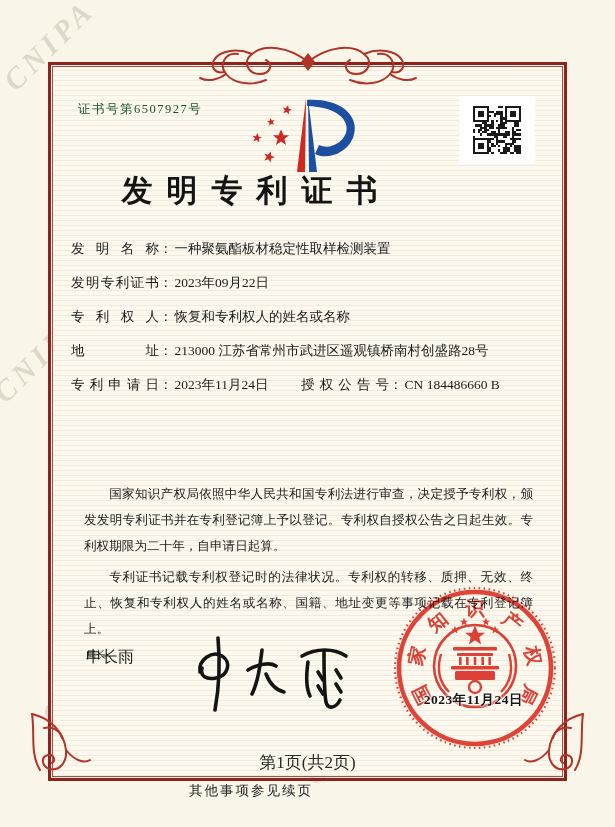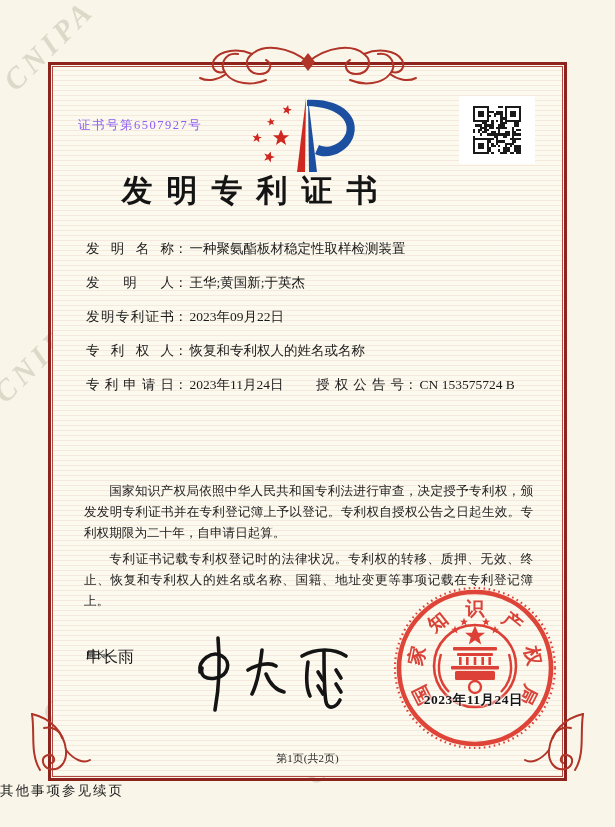--- a/index.html
+++ b/index.html
@@ -18,46 +18,46 @@
            background-image:repeating-linear-gradient(0deg,rgba(205,140,120,0.15) 0px,rgba(205,140,120,0.15) 1px,rgba(0,0,0,0) 1px,rgba(0,0,0,0) 5px);}
   
   .frame{position:absolute;left:48px;top:62px;width:513px;height:713px;z-index:3;
          border:3px solid #8e221d;}
   .frame::after{content:"";position:absolute;inset:1px;border:1px solid #b04a40;}
   .orn{position:absolute;z-index:4;}
   .orn-top{left:168px;top:40px;}
   .orn-bl{left:18px;top:708px;}
   .orn-br{left:517px;top:708px;}
   .content{position:absolute;inset:0;z-index:5;}
-  .cert-no{position:absolute;left:78px;top:101px;font-size:12.5px;letter-spacing:1.5px;color:#8b5cf6;margin-top:16px;}
+  .cert-no{position:absolute;left:78px;top:101px;font-size:12.5px;letter-spacing:1.5px;color:#14532d;}
   .logo{position:absolute;left:243px;top:94px;}
   .qr-box{position:absolute;left:459px;top:96px;width:76px;height:68px;background:#ffffff;
           display:flex;align-items:center;justify-content:center;}
   .title{position:absolute;left:0;top:170px;width:499px;text-align:center;font-size:31px;
          font-weight:bold;letter-spacing:14px;padding-left:14px;box-sizing:border-box;color:#141414;}
-  .fields{position:absolute;left:86px;top:239px;width:450px;font-size:13.5px;color:#1b1b1b;}
+  .fields{position:absolute;left:71px;top:239px;width:450px;font-size:13.5px;color:#1b1b1b;}
   .field-row{line-height:20px;margin-bottom:14px;white-space:nowrap;position:relative;}
   .flabel{display:inline-block;width:88px;text-align:justify;text-align-last:justify;vertical-align:top;}
   .fcolon{display:inline-block;margin-right:2px;}
   .pair2{position:absolute;left:230px;top:0;}
-  .paras{position:absolute;left:84px;top:481px;width:449px;font-size:12.6px;line-height:21px;
+  .paras{position:absolute;left:84px;top:481px;width:449px;font-size:12.6px;line-height:26px;
          color:#222;}
   .paras p{margin:0 0 5px 0;text-indent:2em;text-align:justify;}
   .sig-title{position:absolute;left:86px;top:648px;font-size:10px;
              font-family:"Liberation Sans","DejaVu Sans",sans-serif;color:#1a1a1a;}
   .sig-name{position:absolute;left:86px;top:647px;font-size:16px;
             font-family:"Liberation Sans","DejaVu Sans",sans-serif;color:#1a1a1a;}
   .signature{position:absolute;left:178px;top:630px;}
   .seal{position:absolute;left:391px;top:584px;mix-blend-mode:multiply;opacity:0.93;}
   .seal text{font-size:19px;font-weight:bold;fill:#d6342a;font-family:"Liberation Serif",serif;}
   .seal-date{position:absolute;left:401px;top:691px;width:145px;text-align:center;font-size:13.5px;
              font-weight:bold;color:#151515;letter-spacing:0.5px;
              text-shadow:0 0 3px #fff,0 0 3px #fff,0 0 3px #fff;}
-  .page-info{position:absolute;left:0;top:751px;width:615px;text-align:center;font-size:11px;color:#2a2a2a;}
-  .footer-note{position:absolute;left:0;top:782px;width:502px;font-size:13.5px;
+  .page-info{position:absolute;left:0;top:751px;width:615px;text-align:center;font-size:17px;color:#2a2a2a;}
+  .footer-note{position:absolute;left:0;top:782px;width:502px;text-align:center;font-size:13.5px;
                letter-spacing:2px;color:#222;}
   .qr-svg{shape-rendering:crispEdges;}
 </style>
 </head>
 <body>
 
 <div class="page">
 
   <div class="wm wm1">CNIPA</div>
   <div class="wm wm2">CNIPA</div>
@@ -372,34 +372,34 @@
         </svg>
     </div>
 
     <div class="title">发明专利证书</div>
 
     <div class="fields">
       <div class="field-row">
         <span class="flabel">发明名称</span><span class="fcolon">：</span><span class="fvalue">一种聚氨酯板材稳定性取样检测装置</span>
       </div>
       <div class="field-row">
-        <span class="flabel">发明人</span><span class="fcolon">：</span><span class="fvalue">王华;黄国新;于英杰</span>
-      </div>
-      <div class="field-row">
         <span class="flabel">发明专利证书</span><span class="fcolon">：</span><span class="fvalue">2023年09月22日</span>
       </div>
       <div class="field-row">
         <span class="flabel">专利权人</span><span class="fcolon">：</span><span class="fvalue">恢复和专利权人的姓名或名称</span>
       </div>
       <div class="field-row">
+        <span class="flabel">地址</span><span class="fcolon">：</span><span class="fvalue">213000 江苏省常州市武进区遥观镇桥南村创盛路28号</span>
+      </div>
+      <div class="field-row">
         <span>
           <span class="flabel">专利申请日</span><span class="fcolon">：</span><span class="fvalue">2023年11月24日</span>
         </span>
         <span class="pair2">
-          <span class="flabel">授权公告号</span><span class="fcolon">：</span><span class="fvalue">CN 153575724 B</span>
+          <span class="flabel">授权公告号</span><span class="fcolon">：</span><span class="fvalue">CN 184486660 B</span>
         </span>
       </div>
     </div>
 
     <div class="paras">
       <p>国家知识产权局依照中华人民共和国专利法进行审查，决定授予专利权，颁发发明专利证书并在专利登记簿上予以登记。专利权自授权公告之日起生效。专利权期限为二十年，自申请日起算。</p>
       <p>专利证书记载专利权登记时的法律状况。专利权的转移、质押、无效、终止、恢复和专利权人的姓名或名称、国籍、地址变更等事项记载在专利登记簿上。</p>
     </div>
 
     <div class="sig-title">局长</div>

